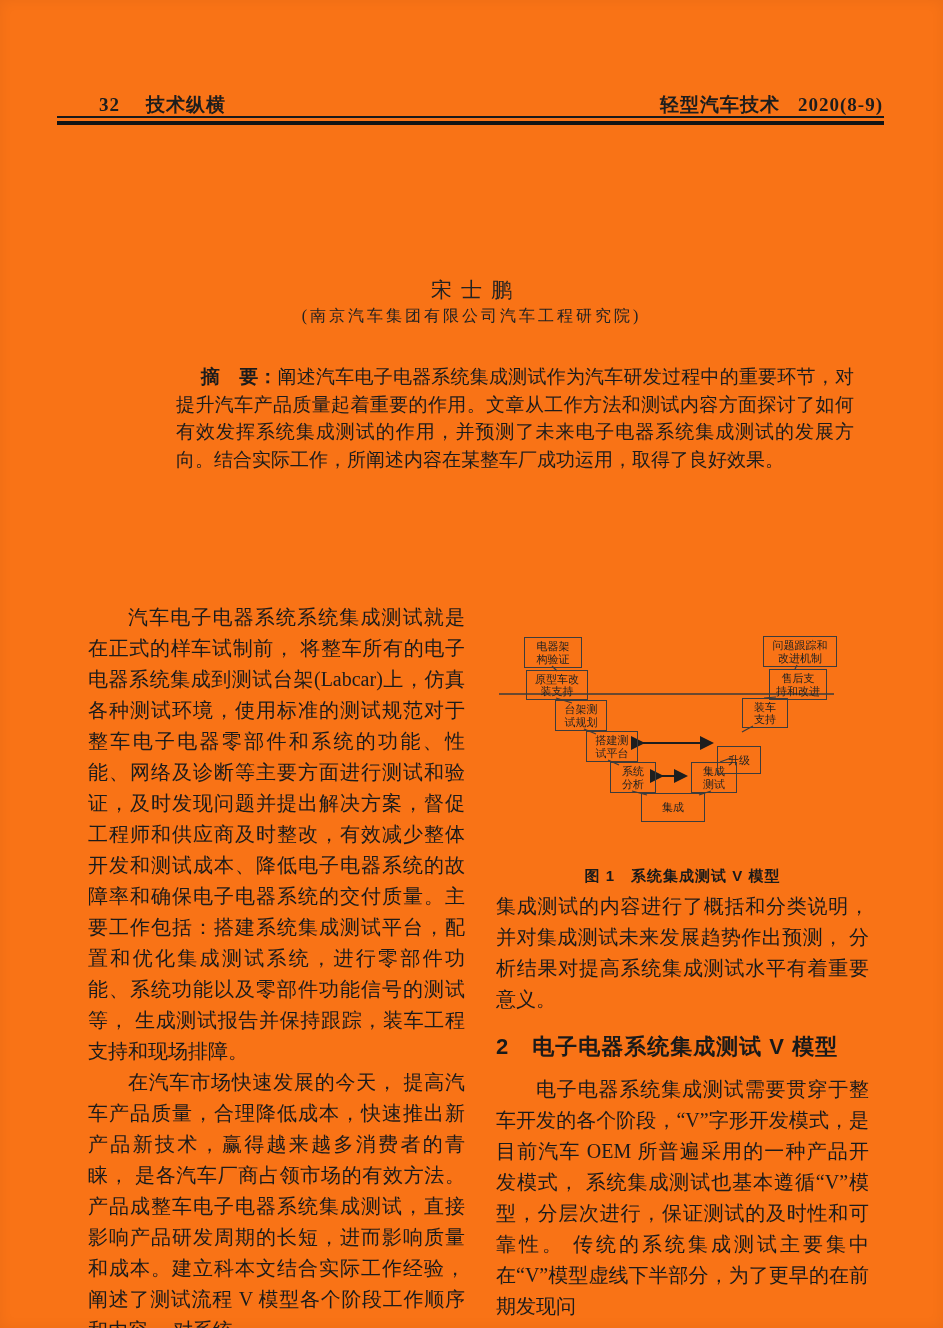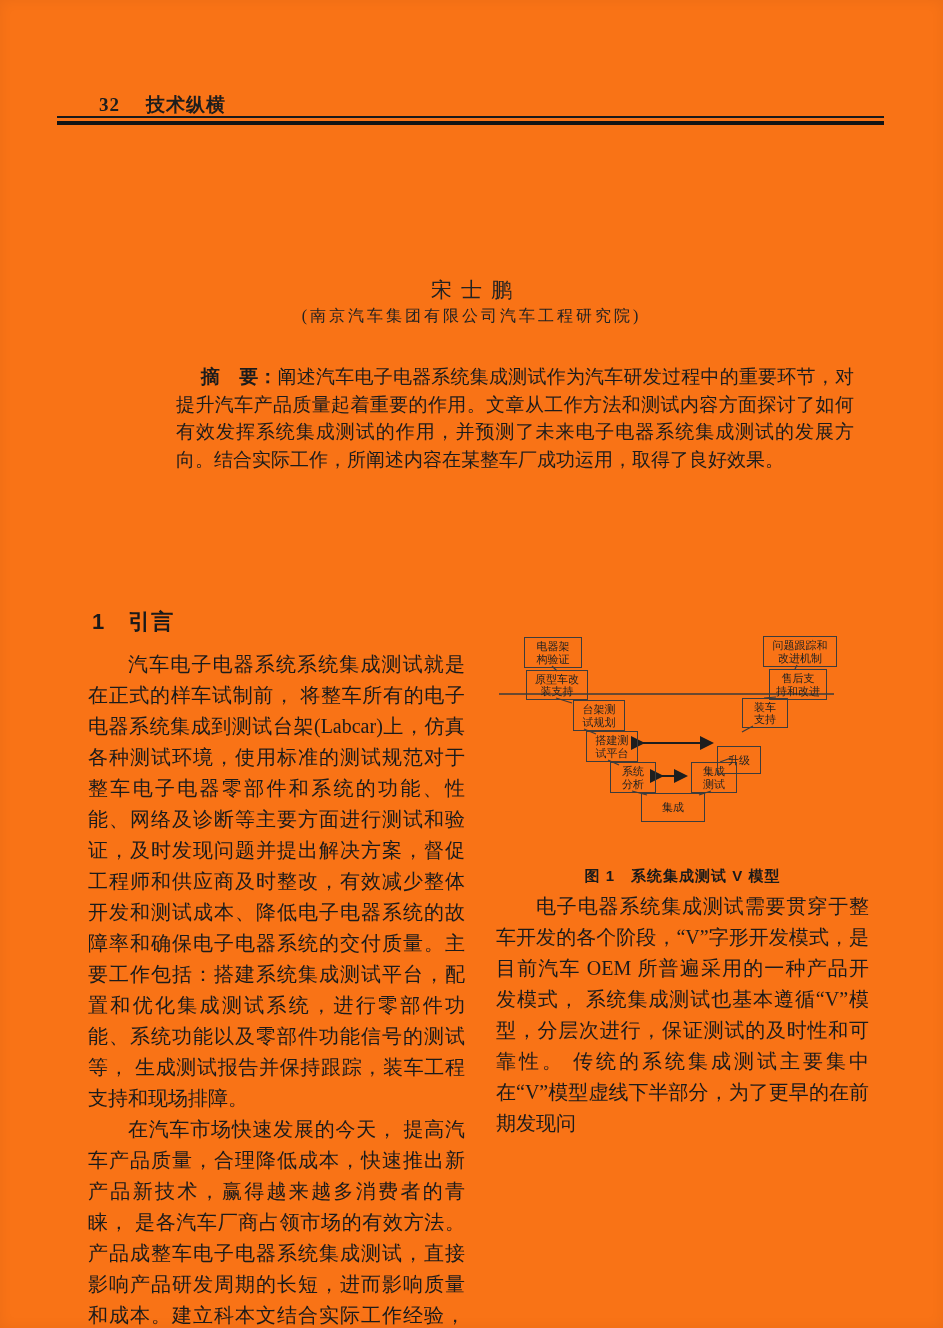--- a/index.html
+++ b/index.html
@@ -66,21 +66,21 @@
   .vbox{
     position:absolute;z-index:1;
     border:1.2px solid #3c3c3c;
     font-size:11px;line-height:12.5px;text-align:center;
     white-space:pre-line;color:#222;
     display:flex;align-items:center;justify-content:center;
     font-family:"Liberation Serif", serif;
   }
   .b1 {left:28px; top:7px;  width:56px;height:29px;}
   .b2 {left:30px; top:40px; width:60px;height:28px;}
-  .b3 {left:77px; top:70px; width:50px;height:29px;}
+  .b3 {left:59px; top:70px; width:50px;height:29px;}
   .b4 {left:90px; top:101px;width:50px;height:29px;}
   .b5 {left:114px;top:132px;width:44px;height:29px;}
   .b6 {left:145px;top:163px;width:62px;height:27px;}
   .b7 {left:195px;top:132px;width:44px;height:29px;}
   .b8 {left:221px;top:116px;width:42px;height:26px;}
   .b9 {left:246px;top:68px; width:44px;height:28px;}
   .b10{left:273px;top:39px; width:56px;height:29px;}
   .b11{left:267px;top:6px;  width:72px;height:29px;}
   .fig-caption{
     text-align:center;font-family:"Liberation Sans", sans-serif;
@@ -91,32 +91,34 @@
   .p-after-head{margin-top:8px;}
 </style>
 </head>
 <body>
 
 <div class="page">
 
   <div class="runhead-left">
     <span class="pn">32</span><span>技术纵横</span>
   </div>
+  <div class="runhead-right">
+    <span>轻型汽车技术</span><span class="issue">2020(8-9)</span>
+  </div>
   <div class="rule-thin"></div>
   <div class="rule-thick"></div>
 
   <div class="author">宋士鹏</div>
   <div class="affiliation">(南京汽车集团有限公司汽车工程研究院)</div>
 
   <div class="abstract-block">
     <p><span class="lbl">摘　要：</span><span>阐述汽车电子电器系统集成测试作为汽车研发过程中的重要环节，对提升汽车产品质量起着重要的作用。文章从工作方法和测试内容方面探讨了如何有效发挥系统集成测试的作用，并预测了未来电子电器系统集成测试的发展方向。结合实际工作，所阐述内容在某整车厂成功运用，取得了良好效果。</span></p>
   </div>
 
   <div class="col col-left">
-    <div class="sec-head">1　引言</div>
     <p class="indent">汽车电子电器系统系统集成测试就是在正式的样车试制前， 将整车所有的电子电器系统集成到测试台架(Labcar)上，仿真各种测试环境，使用标准的测试规范对于整车电子电器零部件和系统的功能、性能、网络及诊断等主要方面进行测试和验证，及时发现问题并提出解决方案，督促工程师和供应商及时整改，有效减少整体开发和测试成本、降低电子电器系统的故障率和确保电子电器系统的交付质量。主要工作包括：搭建系统集成测试平台，配置和优化集成测试系统，进行零部件功能、系统功能以及零部件功能信号的测试等， 生成测试报告并保持跟踪，装车工程支持和现场排障。</p>
     <p class="indent">在汽车市场快速发展的今天， 提高汽车产品质量，合理降低成本，快速推出新产品新技术，赢得越来越多消费者的青睐， 是各汽车厂商占领市场的有效方法。 产品成整车电子电器系统集成测试，直接影响产品研发周期的长短，进而影响质量和成本。建立科本文结合实际工作经验，阐述了测试流程 V 模型各个阶段工作顺序和内容， 对系统</p>
   </div>
 
   <div class="col col-right">
 
     <div class="figure-wrap">
       <svg width="373" height="226" viewBox="0 0 373 226">
         <defs>
           <marker id="ah" markerWidth="7" markerHeight="7" refX="5.5" refY="3.5" orient="auto">
@@ -158,18 +160,20 @@
       <div class="vbox b9">装车
 支持</div>
       <div class="vbox b10">售后支
 持和改进</div>
       <div class="vbox b11">问题跟踪和
 改进机制</div>
     </div>
 
     <div class="fig-caption">图 1　系统集成测试 V 模型</div>
 
+    <p class="cont">集成测试的内容进行了概括和分类说明， 并对集成测试未来发展趋势作出预测， 分析结果对提高系统集成测试水平有着重要意义。</p>
 
+    <div class="sec-head sec-head2">2　电子电器系统集成测试 V 模型</div>
 
     <p class="indent p-after-head">电子电器系统集成测试需要贯穿于整车开发的各个阶段，“V”字形开发模式，是目前汽车 OEM 所普遍采用的一种产品开发模式， 系统集成测试也基本遵循“V”模型，分层次进行，保证测试的及时性和可靠性。 传统的系统集成测试主要集中在“V”模型虚线下半部分，为了更早的在前期发现问</p>
   </div>
 
 </div>
 
 </body></html>

